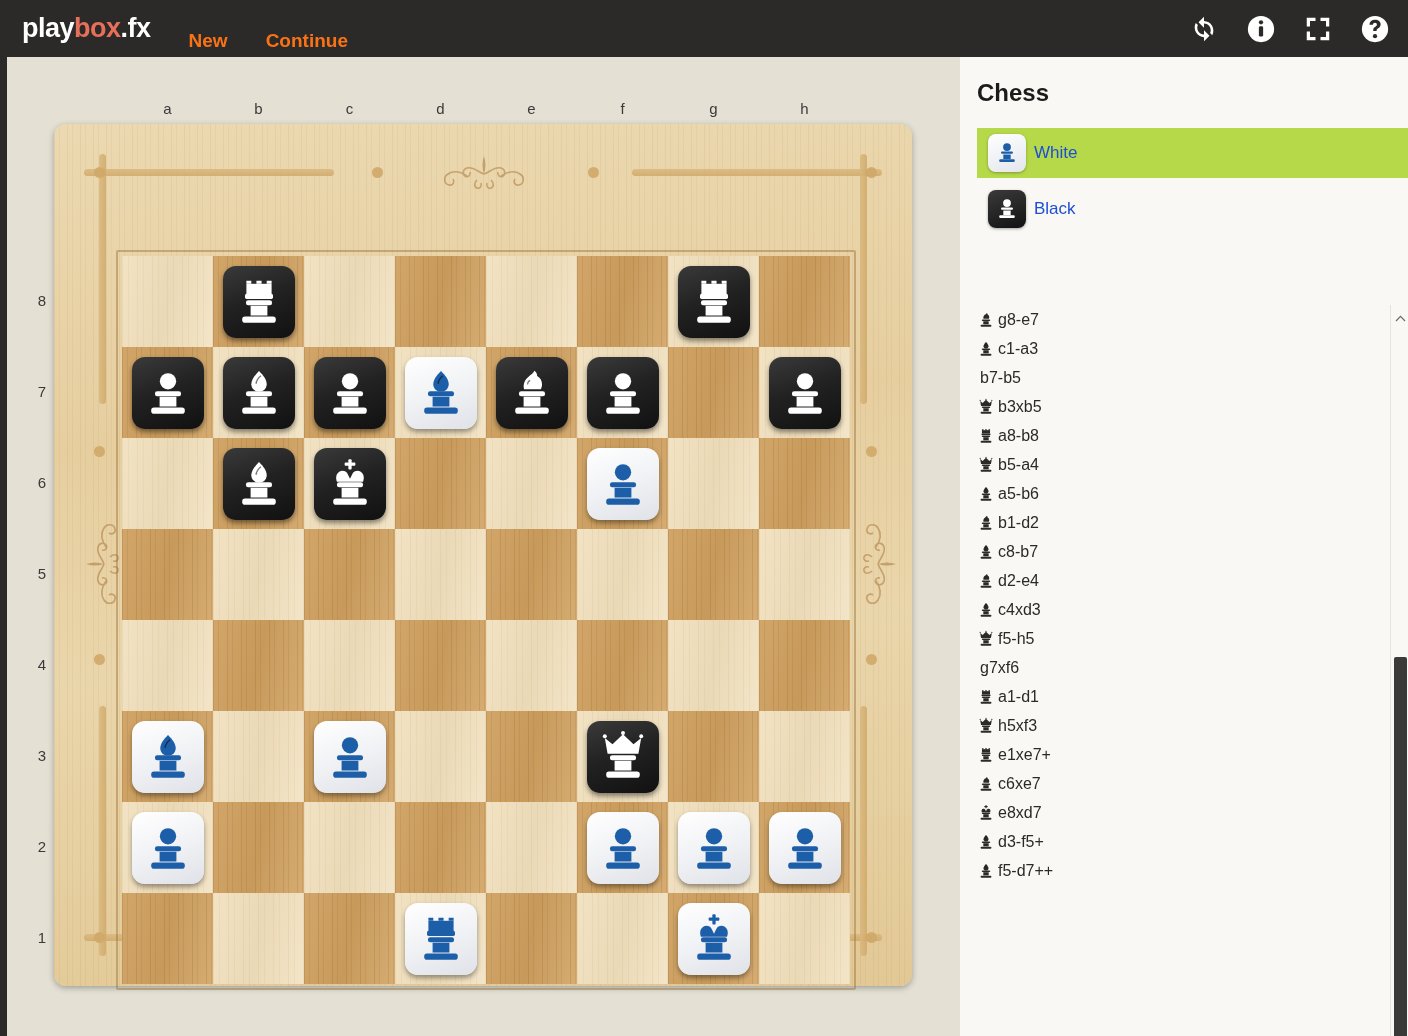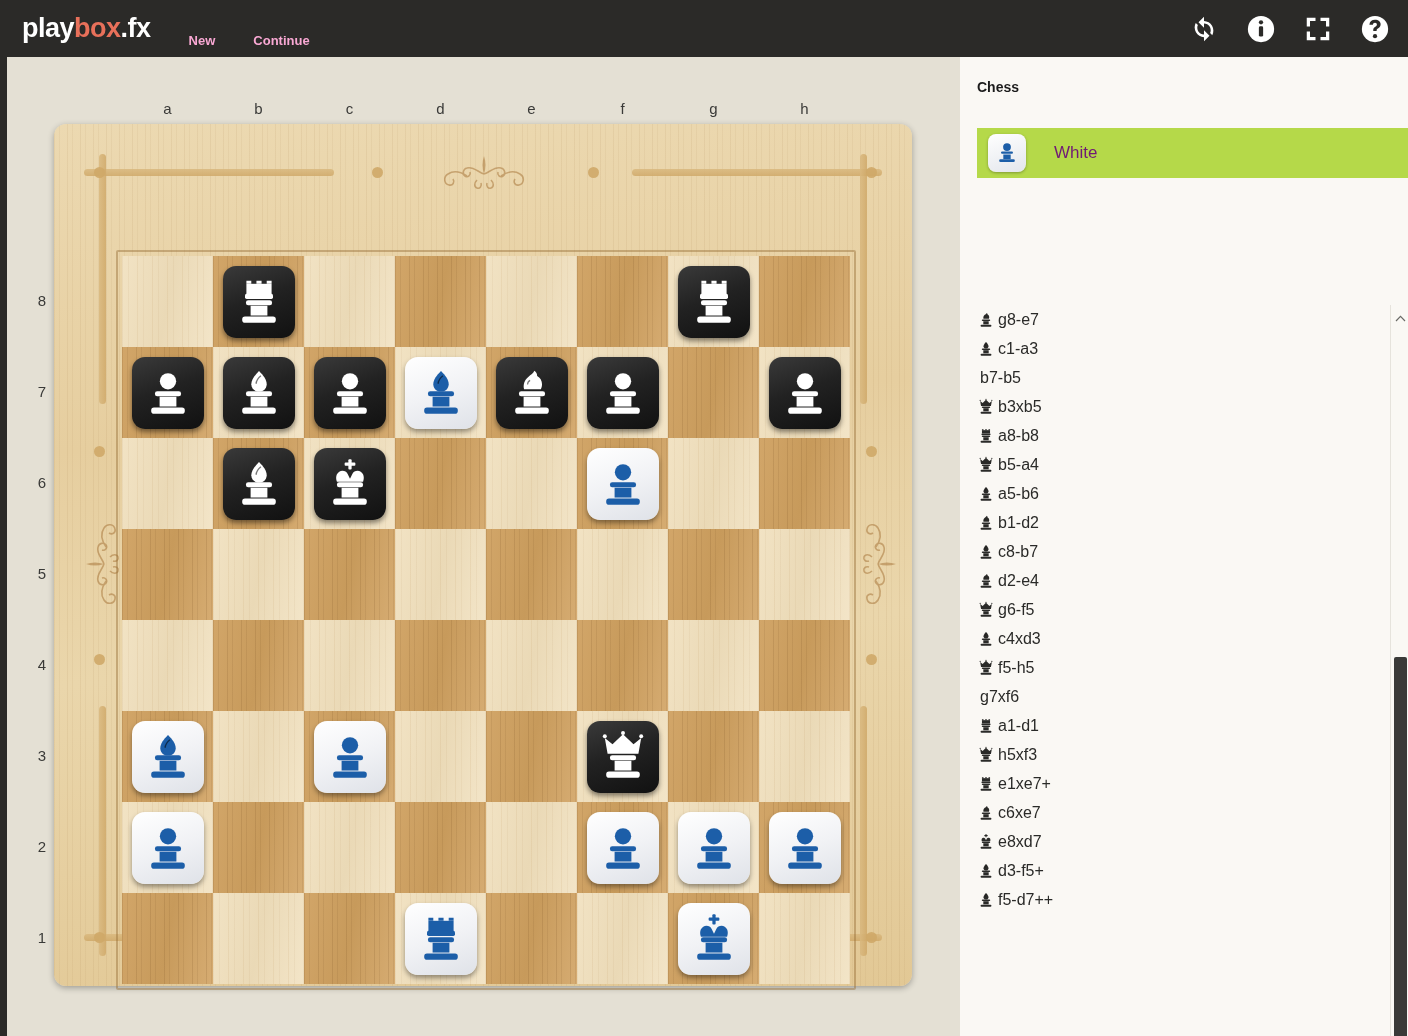--- a/index.html
+++ b/index.html
@@ -20,21 +20,21 @@
   #logo {
     margin-left: 22px;
     font-size: 27px; font-weight: bold;
     letter-spacing: -0.5px;
     white-space: nowrap;
   }
   .lg-play { color: #ffffff; }
   .lg-box  { color: #e8705a; }
   .lg-fx   { color: #ffffff; }
   .navlink {
-    color: #f9a8d4; font-size: 13px; font-weight: bold;
+    color: #f97316; font-size: 19px; font-weight: bold;
     margin-left: 38px; cursor: pointer; white-space: nowrap; margin-top: 24px;
   }
   #topicons {
     position: absolute; right: 18px; top: 0; height: 57px;
     display: flex; align-items: center; gap: 27px;
   }
   .ticon { width: 30px; height: 30px; cursor: pointer; display:block; }
 
   
   #leftstrip {
@@ -144,36 +144,36 @@
   .piece svg { width: 56px; height: 56px; display:block; }
 
   
   #sidebar {
     position: absolute; left: 960px; top: 57px;
     width: 448px; height: 979px;
     background: #faf8f4;
   }
   #panel-title {
     position: absolute; left: 17px; top: 22px;
-    font-size: 14px; font-weight: bold; color: #1b1b1b;
+    font-size: 24px; font-weight: bold; color: #1b1b1b;
   }
   .player {
     position: absolute; left: 17px; width: 431px; height: 50px;
     display: flex; align-items: center; cursor: pointer;
   }
   .player.active { background: #b5d949; }
   .pavatar {
     width: 38px; height: 38px; border-radius: 8px; margin-left: 11px;
     display: flex; align-items: center; justify-content: center;
     flex: 0 0 auto;
   }
   .pavatar.white { background: linear-gradient(160deg,#ffffff,#e3e6ec); box-shadow:0 1px 3px rgba(0,0,0,.3); }
   .pavatar.black { background: linear-gradient(160deg,#3a3a3a,#121212); box-shadow:0 1px 3px rgba(0,0,0,.35); }
   .pavatar svg { width: 26px; height: 26px; }
-  .pname { margin-left: 28px; font-size: 17px; color: #701a75; }
+  .pname { margin-left: 8px; font-size: 17px; color: #1d4ed8; }
 
   
   #movelist {
     position: absolute; left: 0; top: 248px;
     width: 448px; height: 788px;
     overflow: hidden;
   }
   .move {
     height: 29px; padding-left: 17px;
     display: flex; align-items: center; gap: 3px;
@@ -616,20 +616,31 @@
       <svg viewBox="0 0 24 24">
         <circle cx="12" cy="6.5" r="3.6" fill="#1c5ea8"></circle>
         <rect x="6.5" y="10.6" width="11" height="2.2" rx="1" fill="#1c5ea8"></rect>
         <path d="M8.6 13.4h6.8v4.2H8.6z" fill="#1c5ea8"></path>
         <rect x="4.8" y="17.8" width="14.4" height="2.6" rx="1.2" fill="#1c5ea8"></rect>
       </svg>
     </div>
     <div class="pname">White</div>
   </div>
 
+  <div class="player" style="top:127px;">
+    <div class="pavatar black">
+      <svg viewBox="0 0 24 24">
+        <circle cx="12" cy="6.5" r="3.6" fill="#ffffff"></circle>
+        <rect x="6.5" y="10.6" width="11" height="2.2" rx="1" fill="#ffffff"></rect>
+        <path d="M8.6 13.4h6.8v4.2H8.6z" fill="#ffffff"></path>
+        <rect x="4.8" y="17.8" width="14.4" height="2.6" rx="1.2" fill="#ffffff"></rect>
+      </svg>
+    </div>
+    <div class="pname">Black</div>
+  </div>
 
   <div id="movelist">
       <div class="move">
         <span class="gly"><svg viewBox="0 0 24 24">
             <path d="M8.6 10.4c-.5-2 .2-4 1.8-5.3 1.1-.9 2.2-1.5 2.6-2.6.8.5 1.2 1.3 1.2 2.2 1.3.6 2.1 2 2.1 3.6 0 .8-.2 1.5-.5 2.1H8.6z" fill="#2a2a28"></path>
             <path d="M11.2 6.6c-.7.3-1.1 1-1.1 1.8" fill="none" stroke="#0008" stroke-width=".5"></path>
             <rect x="4.8" y="18.2" width="14.4" height="2.7" rx="1.2" fill="#2a2a28"></rect>
             <path d="M8.4 13.6h7.2v4.2H8.4z" fill="#2a2a28"></path>
             <rect x="6.4" y="11.2" width="11.2" height="2.2" rx="1" fill="#2a2a28"></rect>
           </svg></span>
@@ -717,32 +728,20 @@
       </div>
       <div class="move">
         <span class="gly"><svg viewBox="0 0 24 24">
             <path d="M8.6 10.4c-.5-2 .2-4 1.8-5.3 1.1-.9 2.2-1.5 2.6-2.6.8.5 1.2 1.3 1.2 2.2 1.3.6 2.1 2 2.1 3.6 0 .8-.2 1.5-.5 2.1H8.6z" fill="#2a2a28"></path>
             <path d="M11.2 6.6c-.7.3-1.1 1-1.1 1.8" fill="none" stroke="#0008" stroke-width=".5"></path>
             <rect x="4.8" y="18.2" width="14.4" height="2.7" rx="1.2" fill="#2a2a28"></rect>
             <path d="M8.4 13.6h7.2v4.2H8.4z" fill="#2a2a28"></path>
             <rect x="6.4" y="11.2" width="11.2" height="2.2" rx="1" fill="#2a2a28"></rect>
           </svg></span>
         <span>d2-e4</span>
-      </div>
-      <div class="move">
-        <span class="gly"><svg viewBox="0 0 24 24">
-            <path d="M5.4 10.6 4.2 3.9l3.3 2.6L12 2.3l4.5 4.2 3.3-2.6-1.2 6.7z" fill="#2a2a28"></path>
-            <circle cx="4.2" cy="3.1" r=".85" fill="#2a2a28"></circle>
-            <circle cx="12" cy="1.7" r=".85" fill="#2a2a28"></circle>
-            <circle cx="19.8" cy="3.1" r=".85" fill="#2a2a28"></circle>
-            <rect x="4.8" y="18.2" width="14.4" height="2.7" rx="1.2" fill="#2a2a28"></rect>
-            <path d="M8.4 13.6h7.2v4.2H8.4z" fill="#2a2a28"></path>
-            <rect x="6.4" y="11.2" width="11.2" height="2.2" rx="1" fill="#2a2a28"></rect>
-          </svg></span>
-        <span>g6-f5</span>
       </div>
       <div class="move">
         <span class="gly"><svg viewBox="0 0 24 24">
             <path d="M12 2.6c1.9 1.9 3.3 3.8 3.3 5.6 0 1.9-1.5 3.2-3.3 3.2S8.7 10.1 8.7 8.2c0-1.8 1.4-3.7 3.3-5.6z" fill="#2a2a28"></path>
             <path d="M12.8 4.6c-1.2 1-2 2.2-2 3.4" fill="none" stroke="#0008" stroke-width=".6"></path>
             <rect x="4.8" y="18.2" width="14.4" height="2.7" rx="1.2" fill="#2a2a28"></rect>
             <path d="M8.4 13.6h7.2v4.2H8.4z" fill="#2a2a28"></path>
             <rect x="6.4" y="11.2" width="11.2" height="2.2" rx="1" fill="#2a2a28"></rect>
           </svg></span>
         <span>c4xd3</span>

